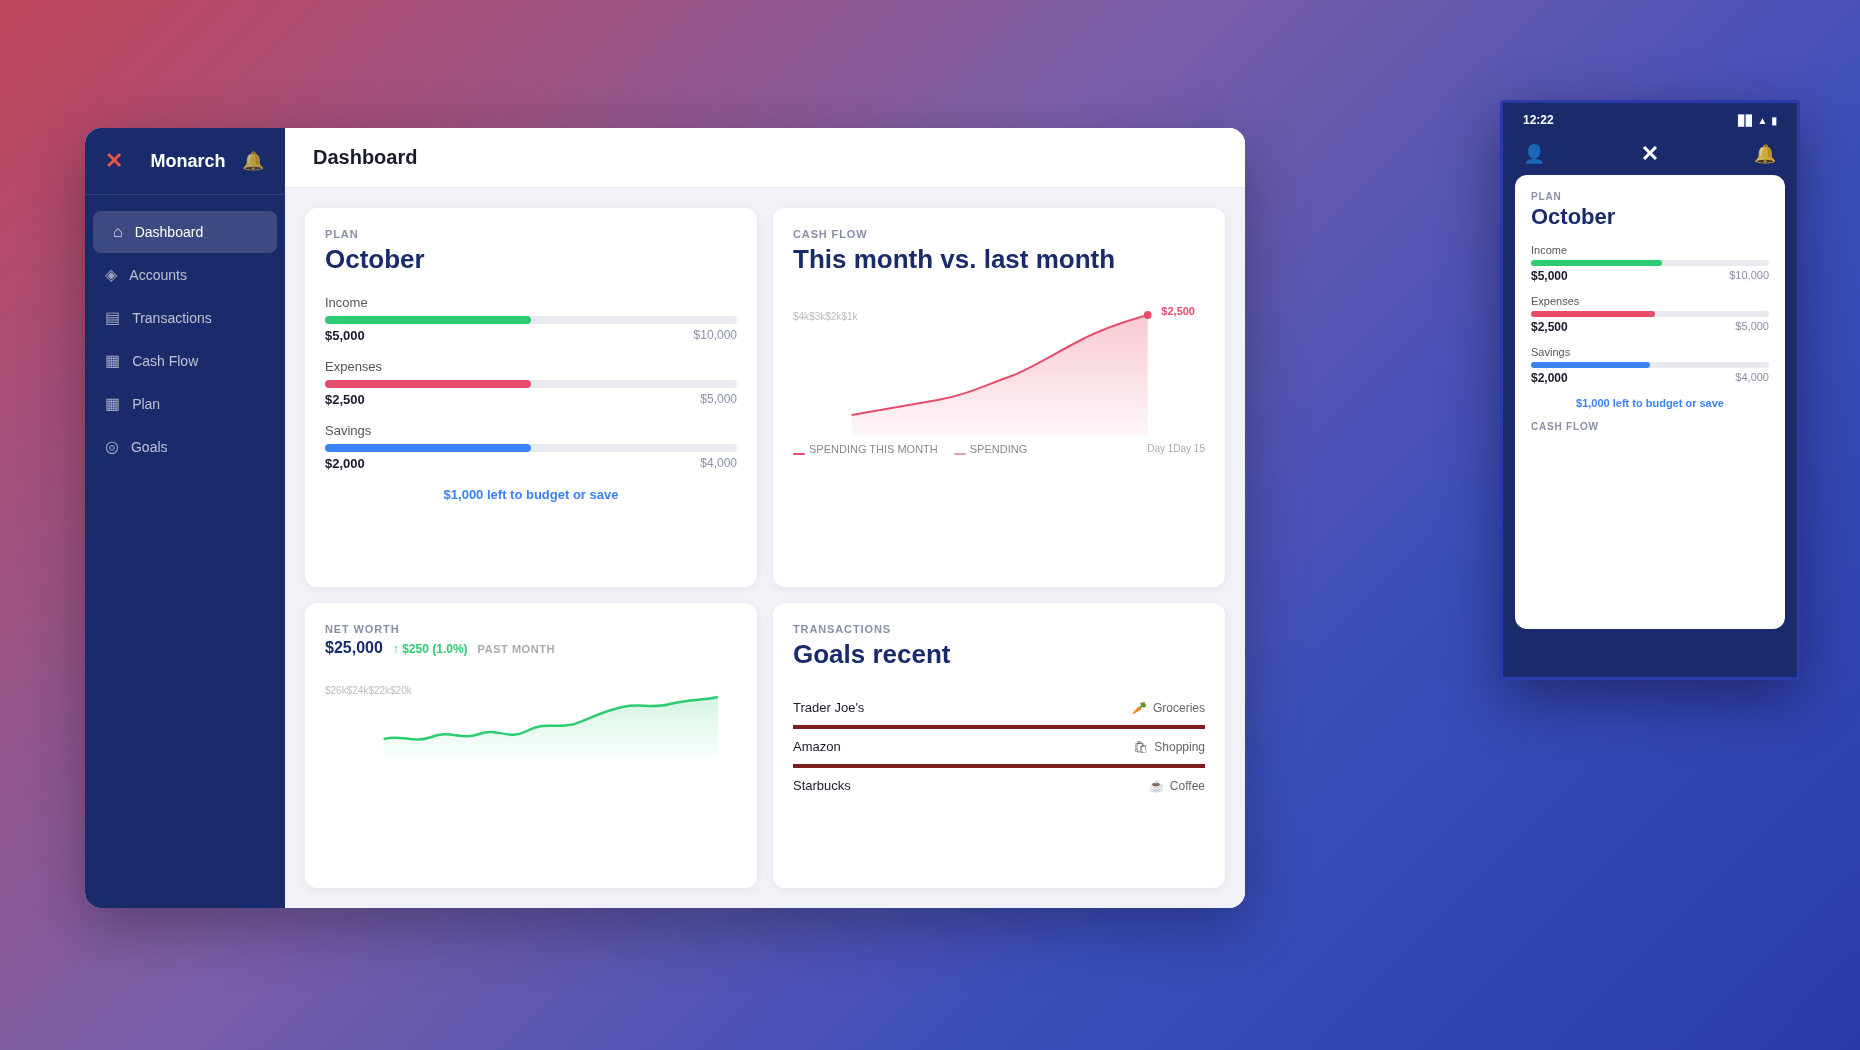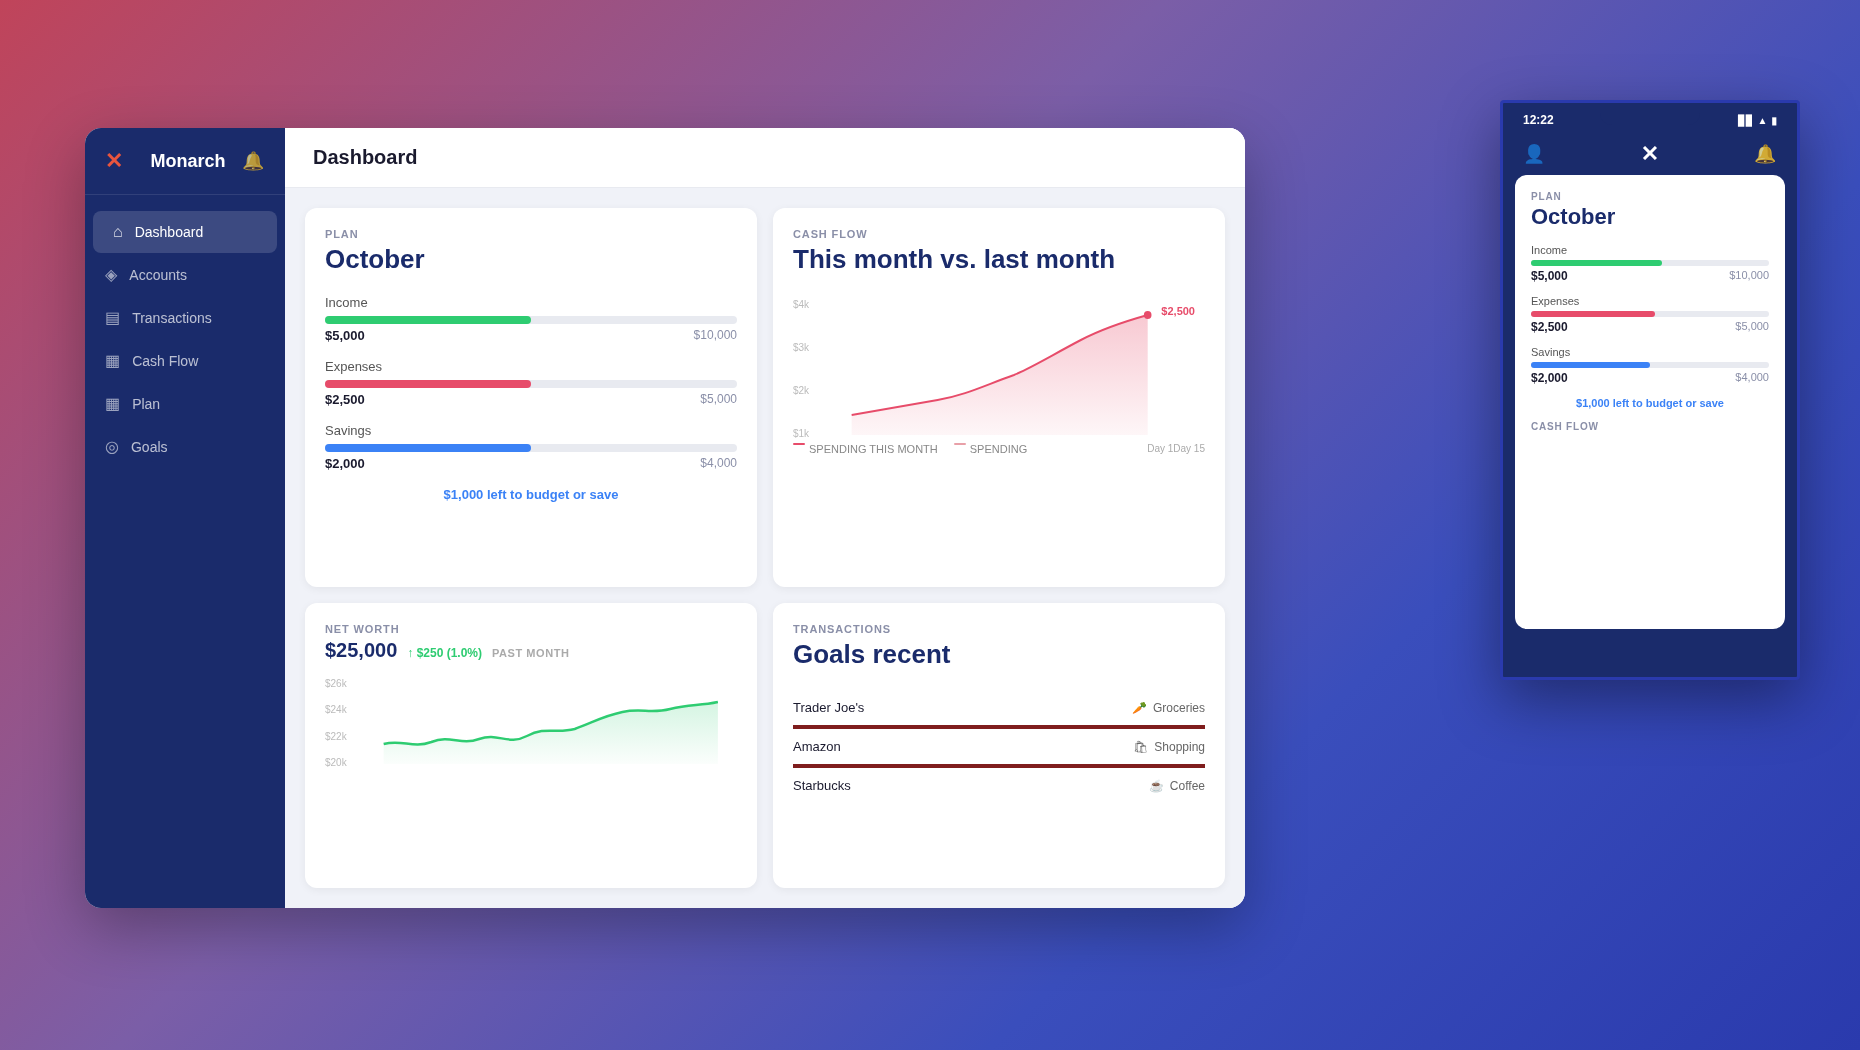--- a/index.html
+++ b/index.html
@@ -253,21 +253,21 @@
     .chart-legend {
       display: flex;
       gap: 16px;
       margin-top: 8px;
       font-size: 11px;
       color: #888;
     }
 
     .legend-item {
       display: flex;
-      align-items: flex-start;
+      align-items: flex-end;
       gap: 4px;
     }
 
     .legend-dot {
       width: 12px;
       height: 2px;
       border-radius: 1px;
     }
 
     
@@ -277,21 +277,21 @@
     }
 
     .networth-header {
       display: flex;
       align-items: baseline;
       gap: 10px;
       margin-bottom: 12px;
     }
 
     .networth-amount {
-      font-size: 20px;
+      font-size: 16px;
       font-weight: 700;
       color: #1a2b6b;
     }
 
     .networth-change {
       font-size: 12px;
       color: #2ecc71;
       font-weight: 600;
     }
 
@@ -486,24 +486,23 @@
       font-weight: 600;
       letter-spacing: 0.08em;
       color: #8a8fa8;
       text-transform: uppercase;
       margin-top: 12px;
     }
 
     .y-labels {
       position: absolute;
       left: 0;
-      top: 4px;
+      top: 16px;
       height: 100%;
       display: flex;
-      flex-direction: column;
       justify-content: space-between;
       font-size: 10px;
       color: #bbb;
       pointer-events: none;
     }
 
     .chart-peak-label {
       position: absolute;
       right: 10px;
       top: 10px;

